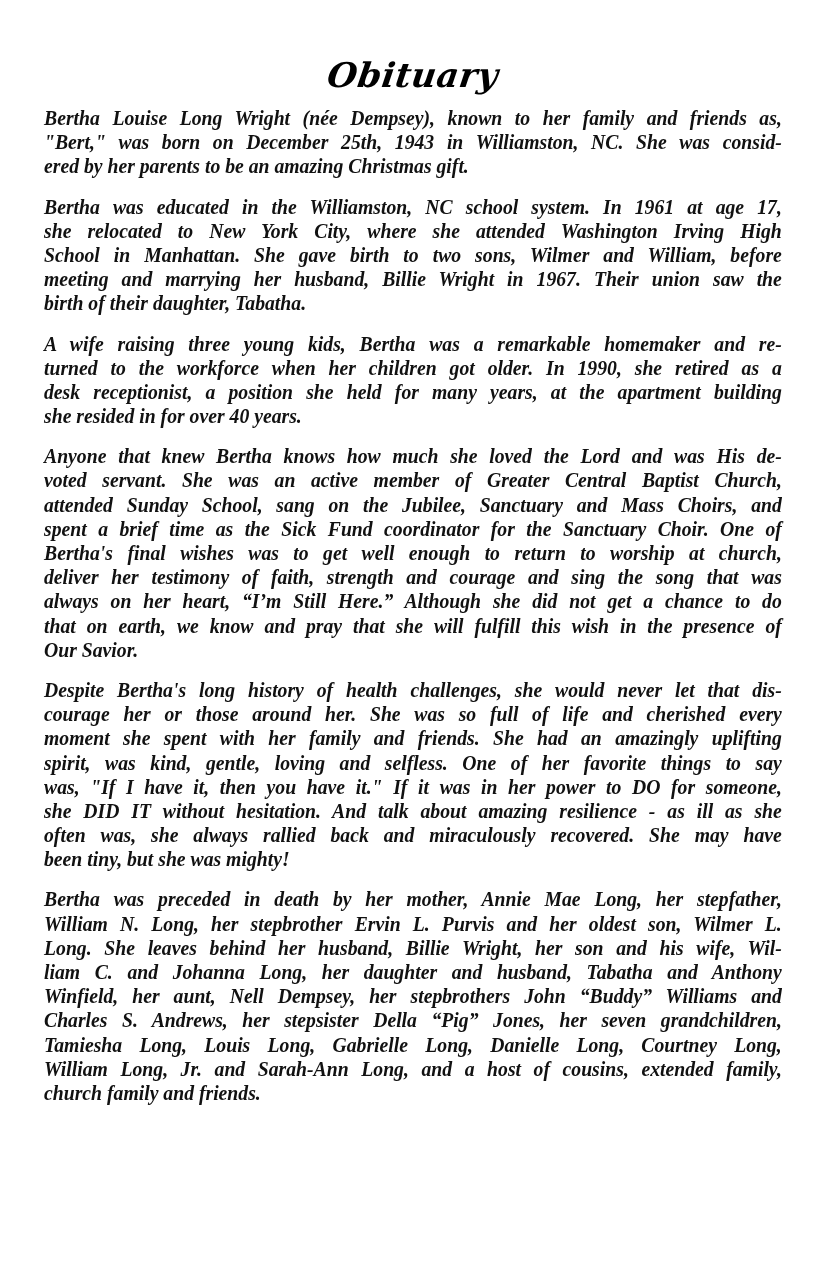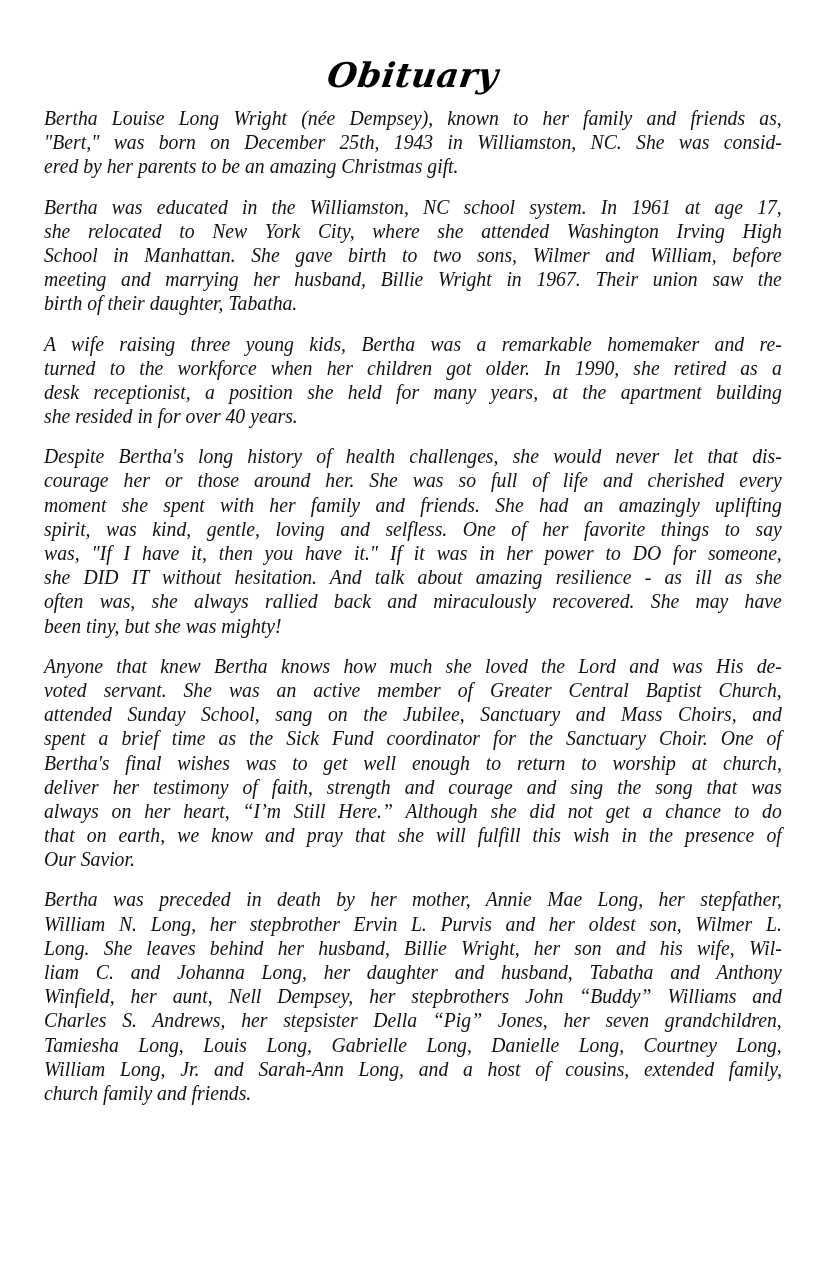--- a/index.html
+++ b/index.html
@@ -10,21 +10,21 @@
     font-style: italic;
     font-size: 34px;
     text-align: center;
     color: #000;
     margin: 0 0 8px 0;
     letter-spacing: 0.5px;
     transform: skewX(-8deg);
     height: 46px;
     line-height: 46px;
   }
-  .para { margin: 0 0 16px 0; }
+  .para { margin: 0 0 16px 0; font-weight: bold; }
   .line {
     font-family: "Liberation Serif", serif;
     font-style: italic;
     font-size: 21.2px;
     line-height: 24.2px;
     color: #111;
     text-align: justify;
     text-align-last: justify;
     white-space: nowrap;
     height: 24.2px;
@@ -53,39 +53,39 @@
         <span class="line">meeting and marrying her husband, Billie Wright in 1967. Their union saw the</span>
         <span class="line last">birth of their daughter, Tabatha.</span>
       </div>
       <div class="para">
         <span class="line">A wife raising three young kids, Bertha was a remarkable homemaker and re-</span>
         <span class="line">turned to the workforce when her children got older. In 1990, she retired as a</span>
         <span class="line">desk receptionist, a position she held for many years, at the apartment building</span>
         <span class="line last">she resided in for over 40 years.</span>
       </div>
       <div class="para">
-        <span class="line">Despite Bertha's long history of health challenges, she would never let that dis-</span>
-        <span class="line">courage her or those around her. She was so full of life and cherished every</span>
-        <span class="line">moment she spent with her family and friends. She had an amazingly uplifting</span>
-        <span class="line">spirit, was kind, gentle, loving and selfless. One of her favorite things to say</span>
-        <span class="line">was, "If I have it, then you have it." If it was in her power to DO for someone,</span>
-        <span class="line">she DID IT without hesitation. And talk about amazing resilience - as ill as she</span>
-        <span class="line">often was, she always rallied back and miraculously recovered. She may have</span>
-        <span class="line last">been tiny, but she was mighty!</span>
-      </div>
-      <div class="para">
         <span class="line">Anyone that knew Bertha knows how much she loved the Lord and was His de-</span>
         <span class="line">voted servant. She was an active member of Greater Central Baptist Church,</span>
         <span class="line">attended Sunday School, sang on the Jubilee, Sanctuary and Mass Choirs, and</span>
         <span class="line">spent a brief time as the Sick Fund coordinator for the Sanctuary Choir. One of</span>
         <span class="line">Bertha's final wishes was to get well enough to return to worship at church,</span>
         <span class="line">deliver her testimony of faith, strength and courage and sing the song that was</span>
         <span class="line">always on her heart, “I’m Still Here.” Although she did not get a chance to do</span>
         <span class="line">that on earth, we know and pray that she will fulfill this wish in the presence of</span>
         <span class="line last">Our Savior.</span>
+      </div>
+      <div class="para">
+        <span class="line">Despite Bertha's long history of health challenges, she would never let that dis-</span>
+        <span class="line">courage her or those around her. She was so full of life and cherished every</span>
+        <span class="line">moment she spent with her family and friends. She had an amazingly uplifting</span>
+        <span class="line">spirit, was kind, gentle, loving and selfless. One of her favorite things to say</span>
+        <span class="line">was, "If I have it, then you have it." If it was in her power to DO for someone,</span>
+        <span class="line">she DID IT without hesitation. And talk about amazing resilience - as ill as she</span>
+        <span class="line">often was, she always rallied back and miraculously recovered. She may have</span>
+        <span class="line last">been tiny, but she was mighty!</span>
       </div>
       <div class="para">
         <span class="line">Bertha was preceded in death by her mother, Annie Mae Long, her stepfather,</span>
         <span class="line">William N. Long, her stepbrother Ervin L. Purvis and her oldest son, Wilmer L.</span>
         <span class="line">Long. She leaves behind her husband, Billie Wright, her son and his wife, Wil-</span>
         <span class="line">liam C. and Johanna Long, her daughter and husband, Tabatha and Anthony</span>
         <span class="line">Winfield, her aunt, Nell Dempsey, her stepbrothers John “Buddy” Williams and</span>
         <span class="line">Charles S. Andrews, her stepsister Della “Pig” Jones, her seven grandchildren,</span>
         <span class="line">Tamiesha Long, Louis Long, Gabrielle Long, Danielle Long, Courtney Long,</span>
         <span class="line">William Long, Jr. and Sarah-Ann Long, and a host of cousins, extended family,</span>

